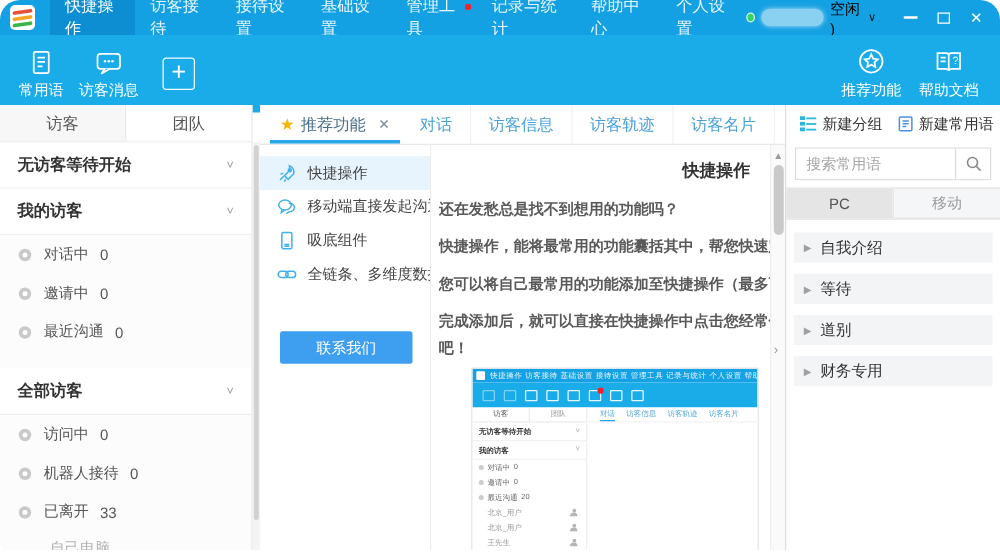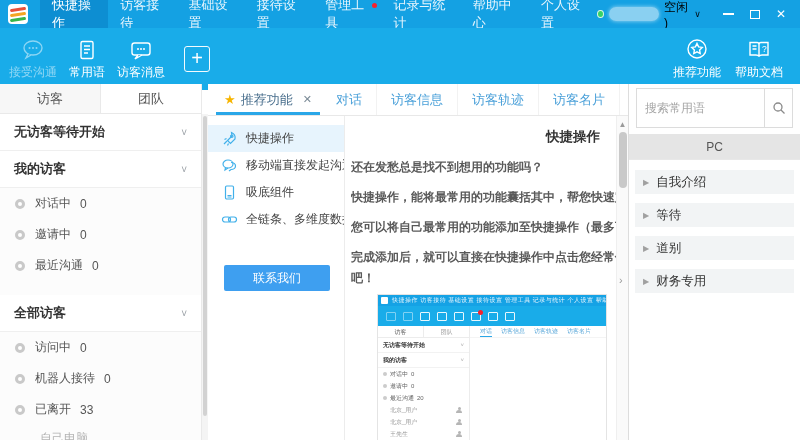--- a/index.html
+++ b/index.html
@@ -1,18 +1,18 @@
 <!DOCTYPE html>
 <html><head>
 <meta charset="utf-8">
 <style>
   * { margin:0; padding:0; box-sizing:border-box; }
   html,body { width:800px; height:446px; overflow:hidden; }
   body { font-family:"Liberation Sans","DejaVu Sans",sans-serif; background:#fff; }
-  #app { position:relative; width:800px; height:446px; overflow:hidden; background:#fff; }
+  #app { position:relative; width:800px; height:446px; overflow:hidden; background:#fff;border-radius:16px; }
 
   
   .topbar { position:absolute; left:0; top:0; width:800px; height:28px; background:#14a1e3; display:flex; align-items:center; }
   .logo { width:20px; height:20px; margin:0 12px 0 8px; background:#fff; border-radius:4px; position:relative; overflow:hidden; flex:none; }
   .logo i { position:absolute; left:2px; right:2px; height:3px; border-radius:2px; }
   .logo .s1 { top:4px;  background:#e8503a; transform:rotate(-8deg); }
   .logo .s2 { top:9px;  background:#f5a623; transform:rotate(-8deg); }
   .logo .s3 { top:14px; background:#39b54a; transform:rotate(-8deg); }
   .menu { display:flex; height:28px; align-items:stretch; }
   .menu-item { position:relative; display:flex; align-items:center; padding:0 12px; color:#e9f6fd; font-size:13px; cursor:default; }
@@ -111,21 +111,21 @@
   .mini-person::after { content:""; position:absolute; bottom:0; left:0; width:6px; height:3px; border-radius:3px 3px 0 0; background:#b5b5b5; }
   .mini-main { flex:1; background:#fff; }
   .mini-mtabs { display:flex; gap:9px; height:12px; align-items:center; padding-left:10px; border-bottom:1px solid #f4f4f4; }
   .mini-mtabs span { font-size:6px; color:#55a5d8; }
   .mini-mtabs span.on { border-bottom:1px solid #2aa7e8; }
 
   
   .rightbar { position:absolute; left:628px; top:0; width:172px; height:356px; background:#fff; border-left:1px solid #ddd; }
   .rb-actions { height:30px; display:flex; align-items:center; justify-content:flex-end; gap:12px; padding-right:5px; }
   .rb-link { display:flex; align-items:center; gap:4px; font-size:12px; color:#333; }
-  .rb-search { margin:4px 7px 0 7px; height:40px; border:1px solid #dcdcdc; display:flex; background:#fff; }
+  .rb-search { margin:4px 7px 0 7px; height:26px; border:1px solid #dcdcdc; display:flex; background:#fff; }
   .rb-search input { flex:1; border:none; outline:none; padding:0 8px; font-size:12px; color:#555; font-family:inherit; min-width:0; }
   .rb-search input::placeholder { color:#a6a6a6; }
   .rb-search .sbtn { width:28px; border:none; border-left:1px solid #dcdcdc; background:#fff; display:flex; align-items:center; justify-content:center; }
   .rb-tabs { display:flex; height:26px; margin-top:6px; border-bottom:1px solid #e8e8e8; }
   .rb-tab { flex:1; display:flex; align-items:center; justify-content:center; font-size:12px; color:#555; background:#e5e5e5; }
   .rb-tab.inactive { background:#f5f6f7; border:1px solid #e4e4e4; border-right:none; color:#999; }
   .rb-groups { padding:10px 6px 0 6px; }
   .rb-group { height:24px; display:flex; align-items:center; background:#f2f4f5; margin-bottom:9px; padding-left:8px; font-size:12.5px; color:#333; }
   .rb-group .ar { font-size:8px; color:#a0a0a0; margin-right:7px; }
 
@@ -144,24 +144,24 @@
         <i class="s3"></i>
       </div>
     <nav class="menu">
       <div class="menu-item active">
           <span>快捷操作</span>
         </div>
       <div class="menu-item">
           <span>访客接待</span>
         </div>
       <div class="menu-item">
+          <span>接待设置</span>
+        </div>
+      <div class="menu-item">
           <span>基础设置</span>
-        </div>
-      <div class="menu-item">
-          <span>接待设置</span>
         </div>
       <div class="menu-item">
           <span>管理工具</span>
           <span class="reddot"></span>
         </div>
       <div class="menu-item">
           <span>记录与统计</span>
         </div>
       <div class="menu-item">
           <span>帮助中心</span>
@@ -179,32 +179,20 @@
       </div>
       <div class="winctrl">
         <span class="win-min"></span>
         <span class="win-max"></span>
         <span class="win-close">✕</span>
       </div>
     </div>
   </div>
 
   <div class="toolbar">
-    <div class="tb-item disabled">
-      <span class="ic">
-        <svg width="24" height="22" viewBox="0 0 24 22" fill="none" stroke="#fff" stroke-width="1.4">
-            <ellipse cx="12" cy="9" rx="9" ry="7"></ellipse>
-            <path d="M7 15l-2 4 5-3" fill="#19ace9"></path>
-            <circle cx="8.5" cy="9" r="1" fill="#fff" stroke="none"></circle>
-            <circle cx="12" cy="9" r="1" fill="#fff" stroke="none"></circle>
-            <circle cx="15.5" cy="9" r="1" fill="#fff" stroke="none"></circle>
-          </svg>
-      </span>
-      <span class="lbl">接受沟通</span>
-    </div>
     <div class="tb-item">
       <span class="ic">
         <svg width="22" height="22" viewBox="0 0 22 22" fill="none" stroke="#fff" stroke-width="1.4">
             <rect x="5" y="2.5" width="12" height="17" rx="1.5"></rect>
             <path d="M8 7h6M8 10.5h6M8 14h4"></path>
           </svg>
       </span>
       <span class="lbl">常用语</span>
     </div>
     <div class="tb-item">
@@ -429,31 +417,52 @@
       </div>
 
       <div class="vscroll">
         <span class="up">▲</span>
         <span class="thumb"></span>
         <span class="next">›</span>
       </div>
     </main>
 
     <aside class="rightbar">
+      <div class="rb-actions">
+        <div class="rb-link">
+          <svg width="15" height="14" viewBox="0 0 15 14">
+              <rect x="1" y="1" width="4" height="3" fill="#29b6d8"></rect>
+              <rect x="6" y="2" width="8" height="1.4" fill="#29b6d8"></rect>
+              <rect x="1" y="5.5" width="4" height="3" fill="#29b6d8"></rect>
+              <rect x="6" y="6.5" width="8" height="1.4" fill="#29b6d8"></rect>
+              <rect x="1" y="10" width="4" height="3" fill="#29b6d8"></rect>
+              <rect x="6" y="11" width="8" height="1.4" fill="#29b6d8"></rect>
+            </svg>
+          <span>新建分组</span>
+        </div>
+        <div class="rb-link">
+          <svg width="13" height="14" viewBox="0 0 13 14" fill="none" stroke="#4a90e2" stroke-width="1.2">
+              <rect x="1.5" y="1.5" width="10" height="11" rx="1"></rect>
+              <path d="M4 4.8h5M4 7h5M4 9.2h3"></path>
+            </svg>
+          <span>新建常用语</span>
+        </div>
+      </div>
       <div class="rb-search">
         <input type="text" placeholder="搜索常用语" style="">
         <button class="sbtn">
           <svg width="14" height="14" viewBox="0 0 14 14" fill="none" stroke="#8a8a8a" stroke-width="1.3">
               <circle cx="6" cy="6" r="4"></circle>
               <path d="M9 9l3.5 3.5"></path>
             </svg>
         </button>
       </div>
       <div class="rb-tabs">
         <div class="rb-tab">PC</div>
+        <div class="rb-tab inactive">移动</div>
       </div>
       <div class="rb-groups">
         <div class="rb-group">
             <span class="ar">▶</span>
             <span>自我介绍</span>
           </div>
         <div class="rb-group">
             <span class="ar">▶</span>
             <span>等待</span>
           </div>

